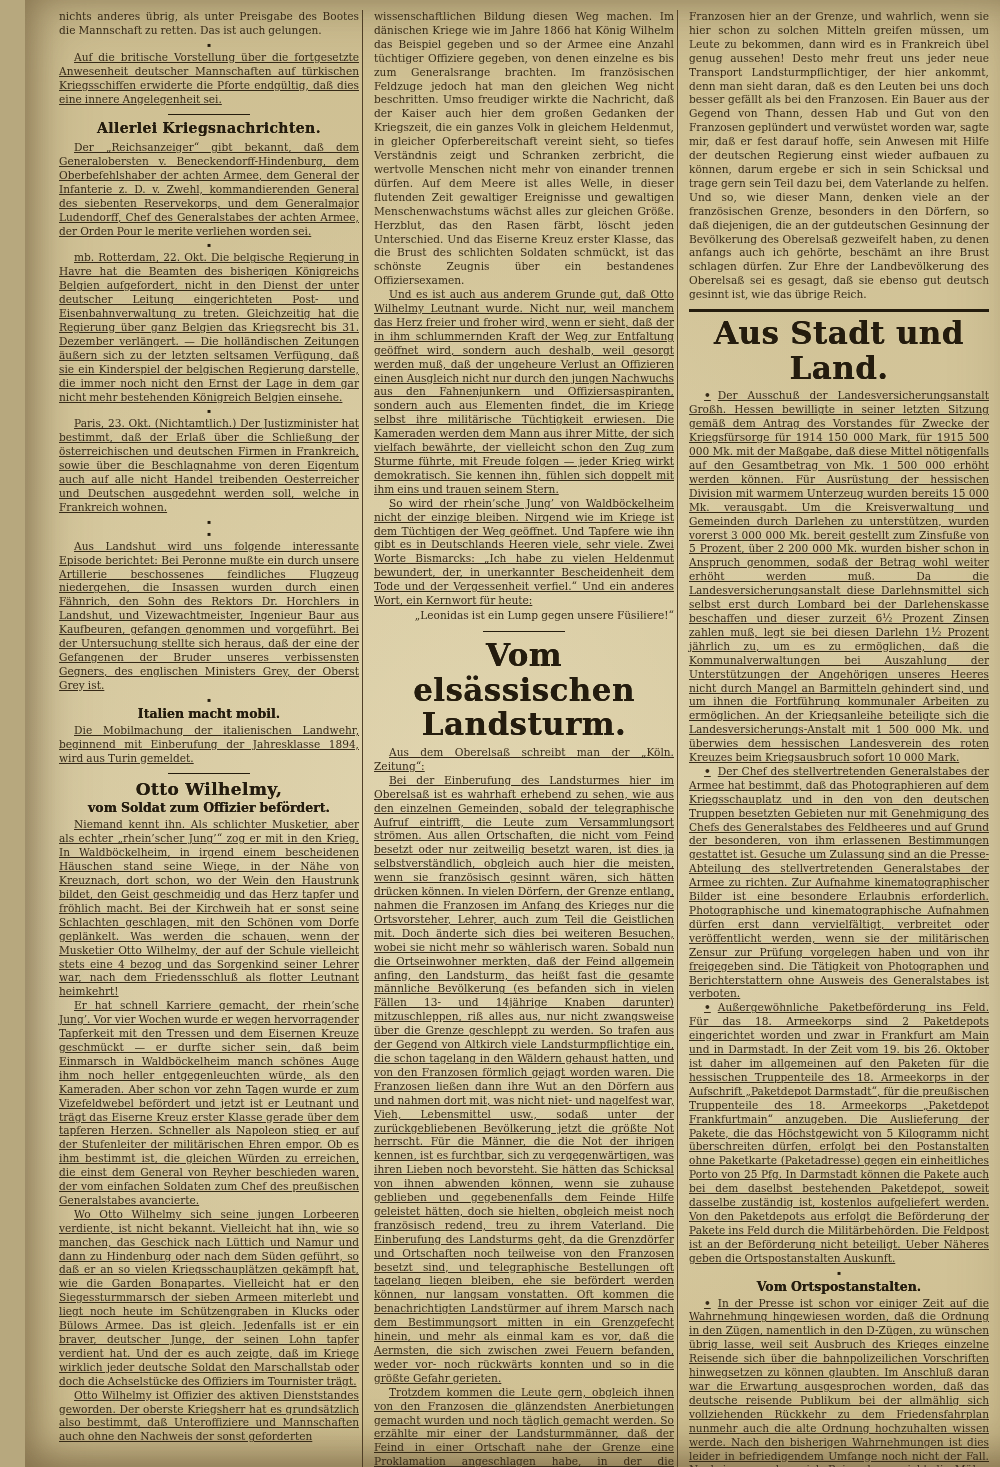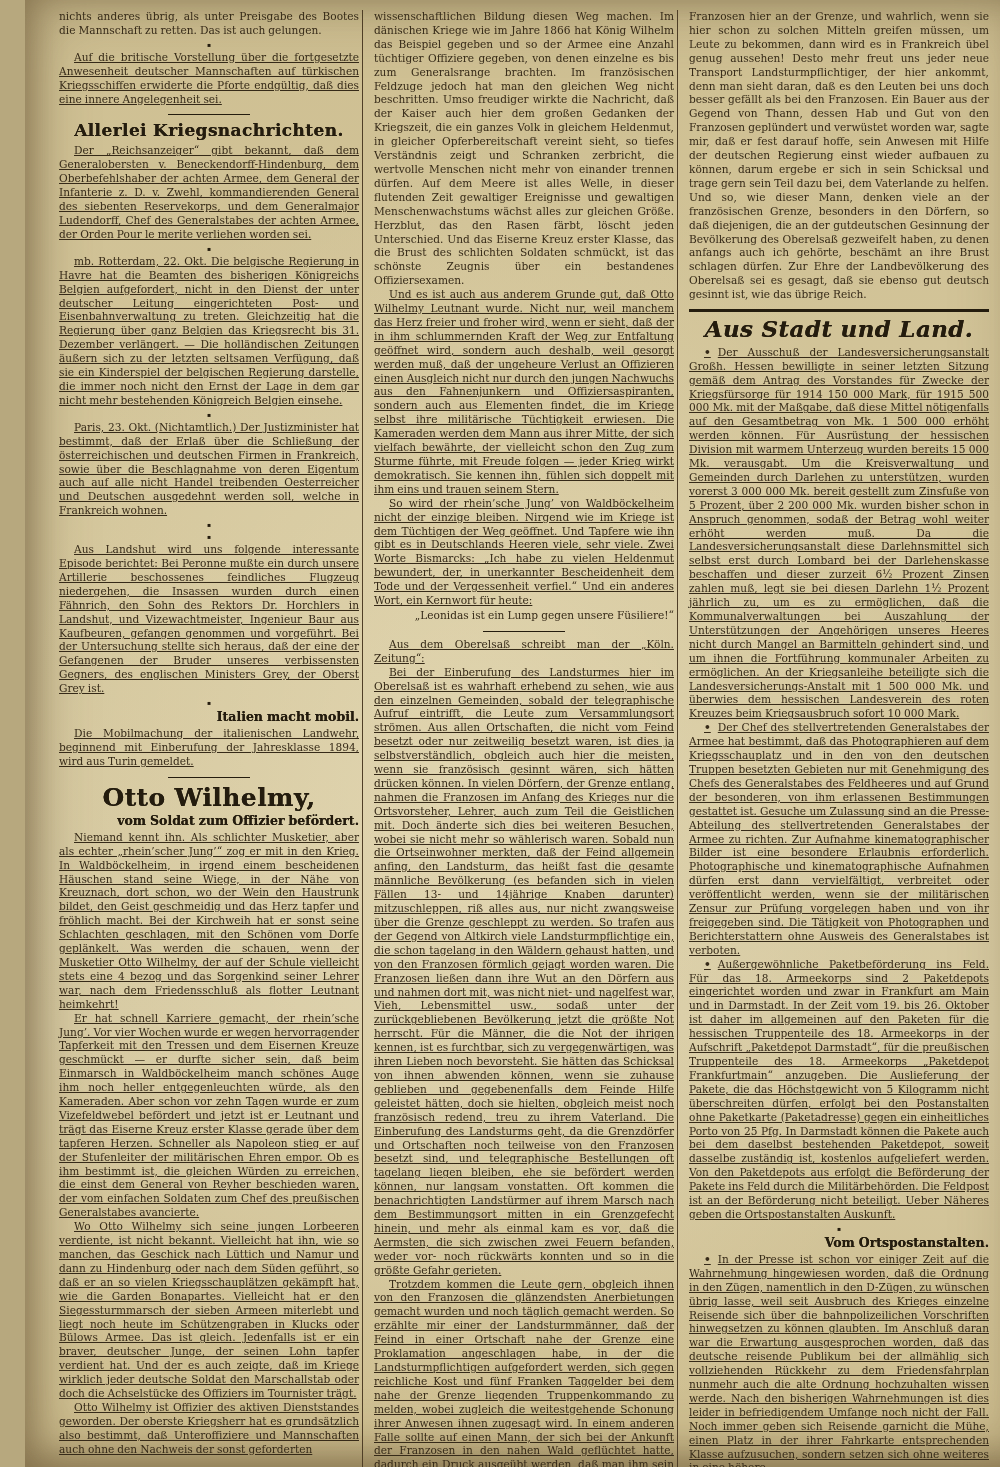--- a/index.html
+++ b/index.html
@@ -49,25 +49,25 @@
   }
   .rule-full{
     height:0;border-top:3px solid var(--head-ink);
     margin:7px 0 3px 0;
   }
   .headline{
     font-weight:bold;text-align:center;color:var(--head-ink);
     line-height:1.12;letter-spacing:.4px;
     text-shadow:0 0 .5px currentColor;
   }
-  .headline.m{font-size:17px;margin:3px 0 4px;}
-  .headline.l{font-size:25px;margin:5px 0 0;}
-  .headline.xl{font-size:23px;margin:4px 0 4px;font-style:italic;}
+  .headline.m{font-size:14px;margin:3px 0 4px;}
+  .headline.l{font-size:17px;margin:5px 0 0;}
+  .headline.xl{font-size:31px;margin:4px 0 4px;}
   .subheadline{
-    font-weight:bold;text-align:right;color:var(--head-ink);
+    font-weight:bold;text-align:center;color:var(--head-ink);
     font-size:12.5px;line-height:1.2;margin:1px 0 3px;
     text-shadow:0 0 .4px currentColor;
   }
   .marker{font-weight:bold;padding-right:7px;}
   .edge{
     position:absolute;top:0;right:0;width:24px;height:100%;
     background:linear-gradient(90deg,
       rgba(70,55,30,0) 0%,
       rgba(70,55,30,.35) 22%,
       #564323 34%,
@@ -106,20 +106,21 @@
         <p class="para indent">Er hat schnell Karriere gemacht, der rhein’sche Jung’. Vor vier Wochen wurde er wegen hervorragender Tapferkeit mit den Tressen und dem Eisernen Kreuze geschmückt — er durfte sicher sein, daß beim Einmarsch in Waldböckelheim manch schönes Auge ihm noch heller entgegenleuchten würde, als den Kameraden. Aber schon vor zehn Tagen wurde er zum Vizefeldwebel befördert und jetzt ist er Leutnant und trägt das Eiserne Kreuz erster Klasse gerade über dem tapferen Herzen. Schneller als Napoleon stieg er auf der Stufenleiter der militärischen Ehren empor. Ob es ihm bestimmt ist, die gleichen Würden zu erreichen, die einst dem General von Reyher beschieden waren, der vom einfachen Soldaten zum Chef des preußischen Generalstabes avancierte.</p>
         <p class="para indent">Wo Otto Wilhelmy sich seine jungen Lorbeeren verdiente, ist nicht bekannt. Vielleicht hat ihn, wie so manchen, das Geschick nach Lüttich und Namur und dann zu Hindenburg oder nach dem Süden geführt, so daß er an so vielen Kriegsschauplätzen gekämpft hat, wie die Garden Bonapartes. Vielleicht hat er den Siegessturmmarsch der sieben Armeen miterlebt und liegt noch heute im Schützengraben in Klucks oder Bülows Armee. Das ist gleich. Jedenfalls ist er ein braver, deutscher Junge, der seinen Lohn tapfer verdient hat. Und der es auch zeigte, daß im Kriege wirklich jeder deutsche Soldat den Marschallstab oder doch die Achselstücke des Offiziers im Tournister trägt.</p>
         <p class="para indent">Otto Wilhelmy ist Offizier des aktiven Dienststandes geworden. Der oberste Kriegsherr hat es grundsätzlich also bestimmt, daß Unteroffiziere und Mannschaften auch ohne den Nachweis der sonst geforderten</p>
       </div>
       <div class="col">
         <p class="para">wissenschaftlichen Bildung diesen Weg machen. Im dänischen Kriege wie im Jahre 1866 hat König Wilhelm das Beispiel gegeben und so der Armee eine Anzahl tüchtiger Offiziere gegeben, von denen einzelne es bis zum Generalsrange brachten. Im französischen Feldzuge jedoch hat man den gleichen Weg nicht beschritten. Umso freudiger wirkte die Nachricht, daß der Kaiser auch hier dem großen Gedanken der Kriegszeit, die ein ganzes Volk in gleichem Heldenmut, in gleicher Opferbereitschaft vereint sieht, so tiefes Verständnis zeigt und Schranken zerbricht, die wertvolle Menschen nicht mehr von einander trennen dürfen. Auf dem Meere ist alles Welle, in dieser flutenden Zeit gewaltiger Ereignisse und gewaltigen Menschenwachstums wächst alles zur gleichen Größe. Herzblut, das den Rasen färbt, löscht jeden Unterschied. Und das Eiserne Kreuz erster Klasse, das die Brust des schlichten Soldaten schmückt, ist das schönste Zeugnis über ein bestandenes Offiziersexamen.</p>
         <p class="para indent">Und es ist auch aus anderem Grunde gut, daß Otto Wilhelmy Leutnant wurde. Nicht nur, weil manchem das Herz freier und froher wird, wenn er sieht, daß der in ihm schlummernden Kraft der Weg zur Entfaltung geöffnet wird, sondern auch deshalb, weil gesorgt werden muß, daß der ungeheure Verlust an Offizieren einen Ausgleich nicht nur durch den jungen Nachwuchs aus den Fahnenjunkern und Offiziersaspiranten, sondern auch aus Elementen findet, die im Kriege selbst ihre militärische Tüchtigkeit erwiesen. Die Kameraden werden dem Mann aus ihrer Mitte, der sich vielfach bewährte, der vielleicht schon den Zug zum Sturme führte, mit Freude folgen — jeder Krieg wirkt demokratisch. Sie kennen ihn, fühlen sich doppelt mit ihm eins und trauen seinem Stern.</p>
         <p class="para indent">So wird der rhein’sche Jung’ von Waldböckelheim nicht der einzige bleiben. Nirgend wie im Kriege ist dem Tüchtigen der Weg geöffnet. Und Tapfere wie ihn gibt es in Deutschlands Heeren viele, sehr viele. Zwei Worte Bismarcks: „Ich habe zu vielen Heldenmut bewundert, der, in unerkannter Bescheidenheit dem Tode und der Vergessenheit verfiel.“ Und ein anderes Wort, ein Kernwort für heute:</p>
         <p class="quote">„Leonidas ist ein Lump gegen unsere Füsiliere!“</p>
         <div class="rule-short"></div>
+        <div class="headline xl">Vom elsässischen Landsturm.</div>
         <p class="para indent">Aus dem Oberelsaß schreibt man der „Köln. Zeitung“:</p>
         <p class="para indent">Bei der Einberufung des Landsturmes hier im Oberelsaß ist es wahrhaft erhebend zu sehen, wie aus den einzelnen Gemeinden, sobald der telegraphische Aufruf eintrifft, die Leute zum Versammlungsort strömen. Aus allen Ortschaften, die nicht vom Feind besetzt oder nur zeitweilig besetzt waren, ist dies ja selbstverständlich, obgleich auch hier die meisten, wenn sie französisch gesinnt wären, sich hätten drücken können. In vielen Dörfern, der Grenze entlang, nahmen die Franzosen im Anfang des Krieges nur die Ortsvorsteher, Lehrer, auch zum Teil die Geistlichen mit. Doch änderte sich dies bei weiteren Besuchen, wobei sie nicht mehr so wählerisch waren. Sobald nun die Ortseinwohner merkten, daß der Feind allgemein anfing, den Landsturm, das heißt fast die gesamte männliche Bevölkerung (es befanden sich in vielen Fällen 13- und 14jährige Knaben darunter) mitzuschleppen, riß alles aus, nur nicht zwangsweise über die Grenze geschleppt zu werden. So trafen aus der Gegend von Altkirch viele Landsturmpflichtige ein, die schon tagelang in den Wäldern gehaust hatten, und von den Franzosen förmlich gejagt worden waren. Die Franzosen ließen dann ihre Wut an den Dörfern aus und nahmen dort mit, was nicht niet- und nagelfest war, Vieh, Lebensmittel usw., sodaß unter der zurückgebliebenen Bevölkerung jetzt die größte Not herrscht. Für die Männer, die die Not der ihrigen kennen, ist es furchtbar, sich zu vergegenwärtigen, was ihren Lieben noch bevorsteht. Sie hätten das Schicksal von ihnen abwenden können, wenn sie zuhause geblieben und gegebenenfalls dem Feinde Hilfe geleistet hätten, doch sie hielten, obgleich meist noch französisch redend, treu zu ihrem Vaterland. Die Einberufung des Landsturms geht, da die Grenzdörfer und Ortschaften noch teilweise von den Franzosen besetzt sind, und telegraphische Bestellungen oft tagelang liegen bleiben, ehe sie befördert werden können, nur langsam vonstatten. Oft kommen die benachrichtigten Landstürmer auf ihrem Marsch nach dem Bestimmungsort mitten in ein Grenzgefecht hinein, und mehr als einmal kam es vor, daß die Aermsten, die sich zwischen zwei Feuern befanden, weder vor- noch rückwärts konnten und so in die größte Gefahr gerieten.</p>
         <p class="para indent">Trotzdem kommen die Leute gern, obgleich ihnen von den Franzosen die glänzendsten Anerbietungen gemacht wurden und noch täglich gemacht werden. So erzählte mir einer der Landsturmmänner, daß der Feind in einer Ortschaft nahe der Grenze eine Proklamation angeschlagen habe, in der die Landsturmpflichtigen aufgefordert werden, sich gegen reichliche Kost und fünf Franken Taggelder bei dem nahe der Grenze liegenden Truppenkommando zu melden, wobei zugleich die weitestgehende Schonung ihrer Anwesen ihnen zugesagt wird. In einem anderen Falle sollte auf einen Mann, der sich bei der Ankunft der Franzosen in den nahen Wald geflüchtet hatte, dadurch ein Druck ausgeübt werden, daß man ihm sein Vieh wegtrieb, und seine beiden Söhne im Alter von 12 und 13 Jahren gefangen nahm. Glücklicherweise gelang es den beiden Buben in einem unbewachten Augenblick zu entkommen und so den Vater, den sie im Wald aufsuchten, vor einer verzweiflungsvollen Tat zu bewahren. So arbeiten die</p>
       </div>
       <div class="col">
         <p class="para">Franzosen hier an der Grenze, und wahrlich, wenn sie hier schon zu solchen Mitteln greifen müssen, um Leute zu bekommen, dann wird es in Frankreich übel genug aussehen! Desto mehr freut uns jeder neue Transport Landsturmpflichtiger, der hier ankommt, denn man sieht daran, daß es den Leuten bei uns doch besser gefällt als bei den Franzosen. Ein Bauer aus der Gegend von Thann, dessen Hab und Gut von den Franzosen geplündert und verwüstet worden war, sagte mir, daß er fest darauf hoffe, sein Anwesen mit Hilfe der deutschen Regierung einst wieder aufbauen zu können, darum ergebe er sich in sein Schicksal und trage gern sein Teil dazu bei, dem Vaterlande zu helfen. Und so, wie dieser Mann, denken viele an der französischen Grenze, besonders in den Dörfern, so daß diejenigen, die an der gutdeutschen Gesinnung der Bevölkerung des Oberelsaß gezweifelt haben, zu denen anfangs auch ich gehörte, beschämt an ihre Brust schlagen dürfen. Zur Ehre der Landbevölkerung des Oberelsaß sei es gesagt, daß sie ebenso gut deutsch gesinnt ist, wie das übrige Reich.</p>
         <div class="rule-full"></div>
         <div class="headline xl">Aus Stadt und Land.</div>
         <p class="para indent"><span class="marker">•</span>Der Ausschuß der Landesversicherungsanstalt Großh. Hessen bewilligte in seiner letzten Sitzung gemäß dem Antrag des Vorstandes für Zwecke der Kriegsfürsorge für 1914 150 000 Mark, für 1915 500 000 Mk. mit der Maßgabe, daß diese Mittel nötigenfalls auf den Gesamtbetrag von Mk. 1 500 000 erhöht werden können. Für Ausrüstung der hessischen Division mit warmem Unterzeug wurden bereits 15 000 Mk. verausgabt. Um die Kreisverwaltung und Gemeinden durch Darlehen zu unterstützen, wurden vorerst 3 000 000 Mk. bereit gestellt zum Zinsfuße von 5 Prozent, über 2 200 000 Mk. wurden bisher schon in Anspruch genommen, sodaß der Betrag wohl weiter erhöht werden muß. Da die Landesversicherungsanstalt diese Darlehnsmittel sich selbst erst durch Lombard bei der Darlehenskasse beschaffen und dieser zurzeit 6½ Prozent Zinsen zahlen muß, legt sie bei diesen Darlehn 1½ Prozent jährlich zu, um es zu ermöglichen, daß die Kommunalverwaltungen bei Auszahlung der Unterstützungen der Angehörigen unseres Heeres nicht durch Mangel an Barmitteln gehindert sind, und um ihnen die Fortführung kommunaler Arbeiten zu ermöglichen. An der Kriegsanleihe beteiligte sich die Landesversicherungs-Anstalt mit 1 500 000 Mk. und überwies dem hessischen Landesverein des roten Kreuzes beim Kriegsausbruch sofort 10 000 Mark.</p>
         <p class="para indent"><span class="marker">•</span>Der Chef des stellvertretenden Generalstabes der Armee hat bestimmt, daß das Photographieren auf dem Kriegsschauplatz und in den von den deutschen Truppen besetzten Gebieten nur mit Genehmigung des Chefs des Generalstabes des Feldheeres und auf Grund der besonderen, von ihm erlassenen Bestimmungen gestattet ist. Gesuche um Zulassung sind an die Presse-Abteilung des stellvertretenden Generalstabes der Armee zu richten. Zur Aufnahme kinematographischer Bilder ist eine besondere Erlaubnis erforderlich. Photographische und kinematographische Aufnahmen dürfen erst dann vervielfältigt, verbreitet oder veröffentlicht werden, wenn sie der militärischen Zensur zur Prüfung vorgelegen haben und von ihr freigegeben sind. Die Tätigkeit von Photographen und Berichterstattern ohne Ausweis des Generalstabes ist verboten.</p>

